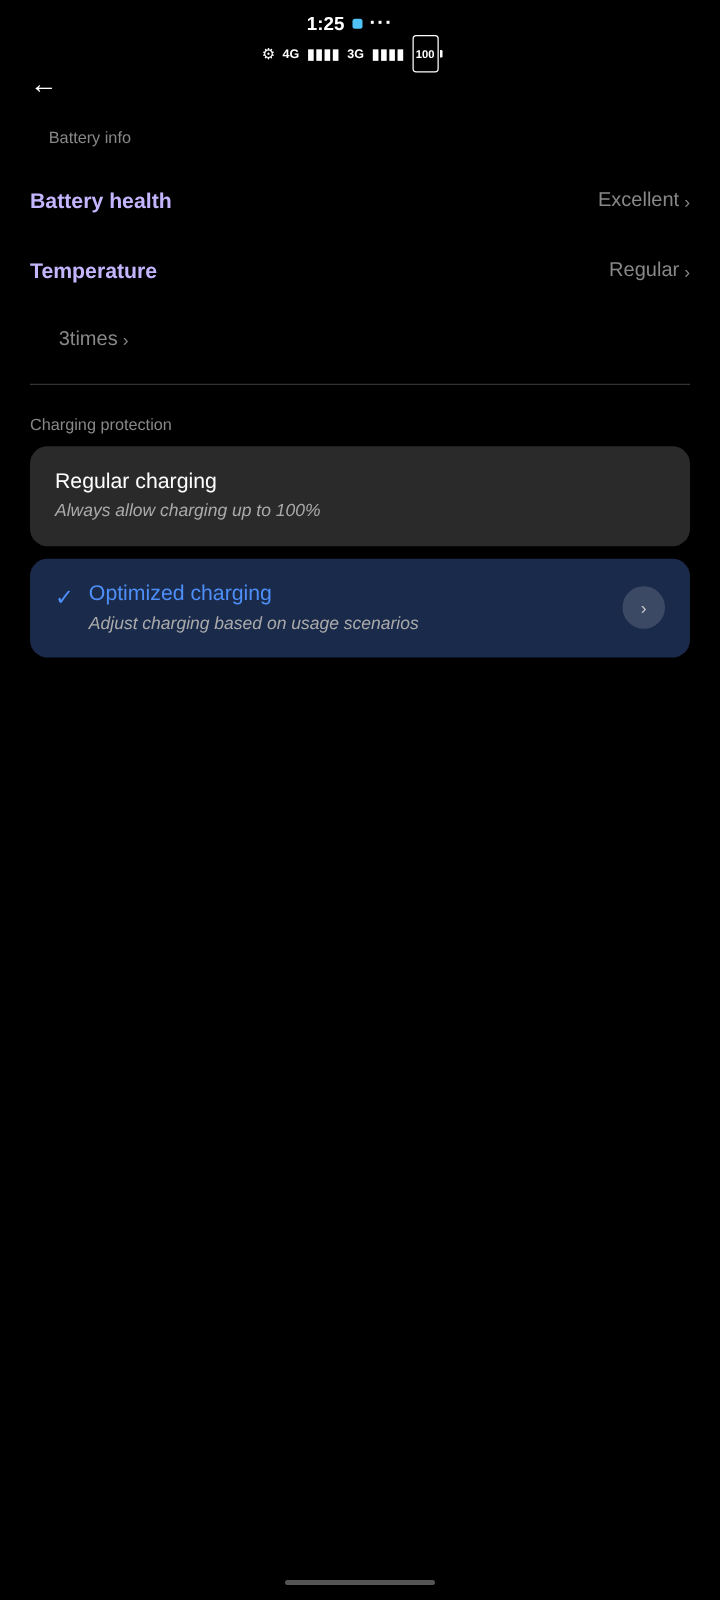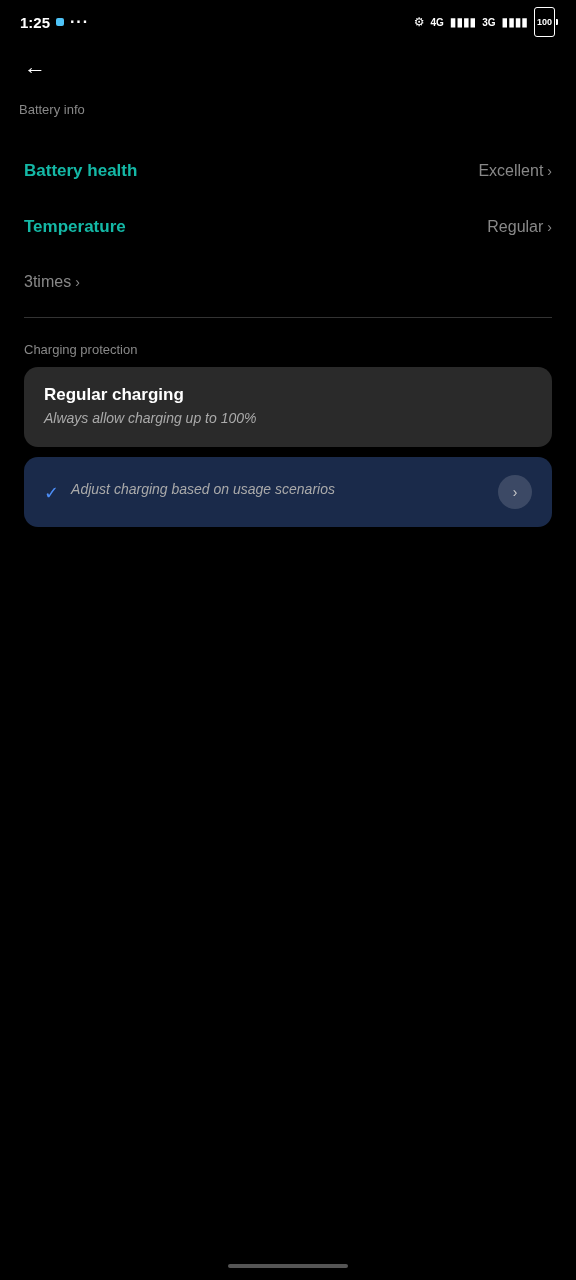--- a/index.html
+++ b/index.html
@@ -13,22 +13,23 @@
       min-height: 1280px;
       position: relative;
       overflow-x: hidden;
     }
 
     
     .status-bar {
       display: flex;
       justify-content: space-between;
       align-items: center;
-      padding: 10px 21px 6px 20px;
+      padding: 10px 36px 6px 20px;
       height: 40px;
+      flex-direction: column;
     }
 
     .status-left {
       font-size: 15px;
       font-weight: 600;
       color: #fff;
       display: flex;
       align-items: center;
       gap: 6px;
     }
@@ -107,45 +108,46 @@
       font-weight: 400;
       color: #fff;
       line-height: 1.2;
       margin-bottom: 28px;
     }
 
     
     .section-label {
       font-size: 13px;
       color: #888;
-      margin-bottom: 26px;
-      padding: 0 19px;
+      margin-bottom: 16px;
+      padding: 0 39px;
     }
 
     
     .list-item {
       display: flex;
       justify-content: space-between;
       align-items: center;
       padding: 18px 24px;
       cursor: pointer;
     }
 
     .list-item-label {
       font-size: 17px;
       font-weight: 600;
-      color: #14b8a6;
+      color: #c4b5fd;
     }
 
     .list-item-value {
       display: flex;
       align-items: center;
       gap: 4px;
       font-size: 16px;
       color: #888;
+      margin-left: 23px;
     }
 
     .chevron {
       font-size: 14px;
       color: #888;
     }
 
     
     .divider {
       height: 1px;
@@ -172,21 +174,21 @@
 
     .option-card.optimized {
       background: #1a2a4a;
       display: flex;
       align-items: center;
       justify-content: space-between;
     }
 
     .option-card-title {
       font-size: 17px;
-      font-weight: 700;
+      font-weight: 400;
       color: #fff;
       margin-bottom: 4px;
     }
 
     .option-card-title.blue {
       color: #4d8ef7;
     }
 
     .option-card-desc {
       font-size: 14px;
@@ -305,20 +307,21 @@
 
 <div class="option-card regular">
   <div class="option-card-title">Regular charging</div>
   <div class="option-card-desc">Always allow charging up to 100%</div>
 </div>
 
 <div class="option-card optimized">
   <div class="optimized-left">
     <span class="check-icon">✓</span>
     <div class="optimized-text">
+      <div class="option-card-title blue">Optimized charging</div>
       <div class="option-card-desc blue">Adjust charging based on usage scenarios</div>
     </div>
   </div>
   <div class="chevron-circle">
     <span>›</span>
   </div>
 </div>
 
 <div class="home-indicator"></div>
 

